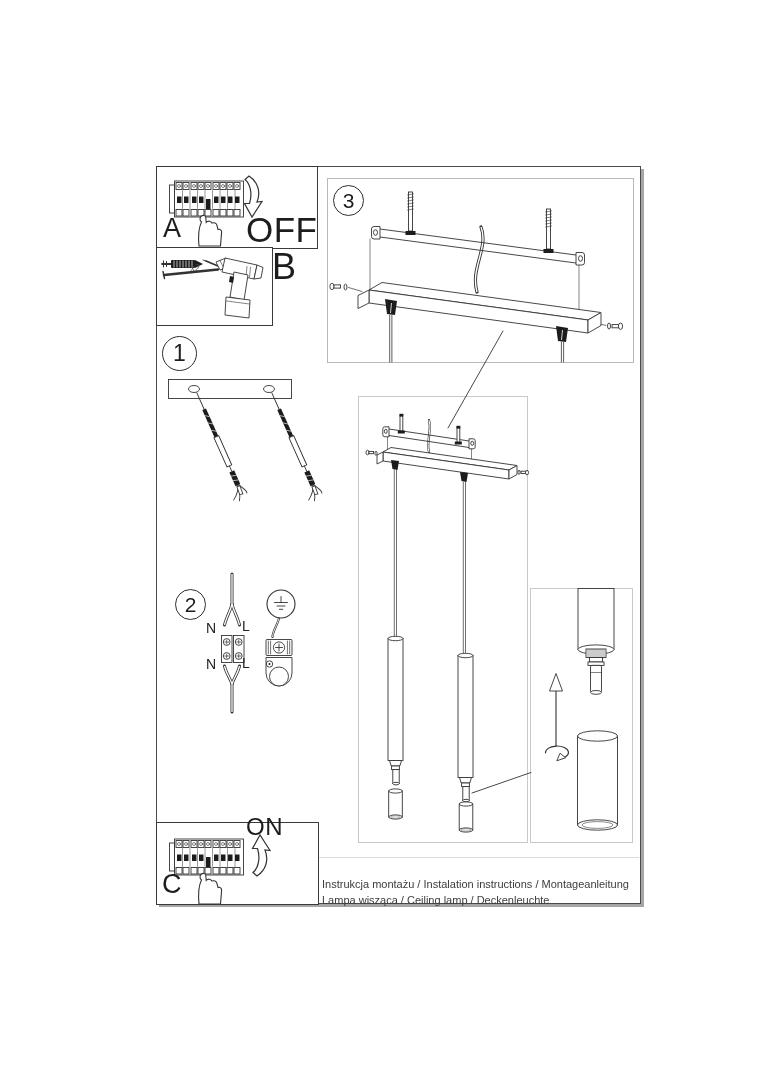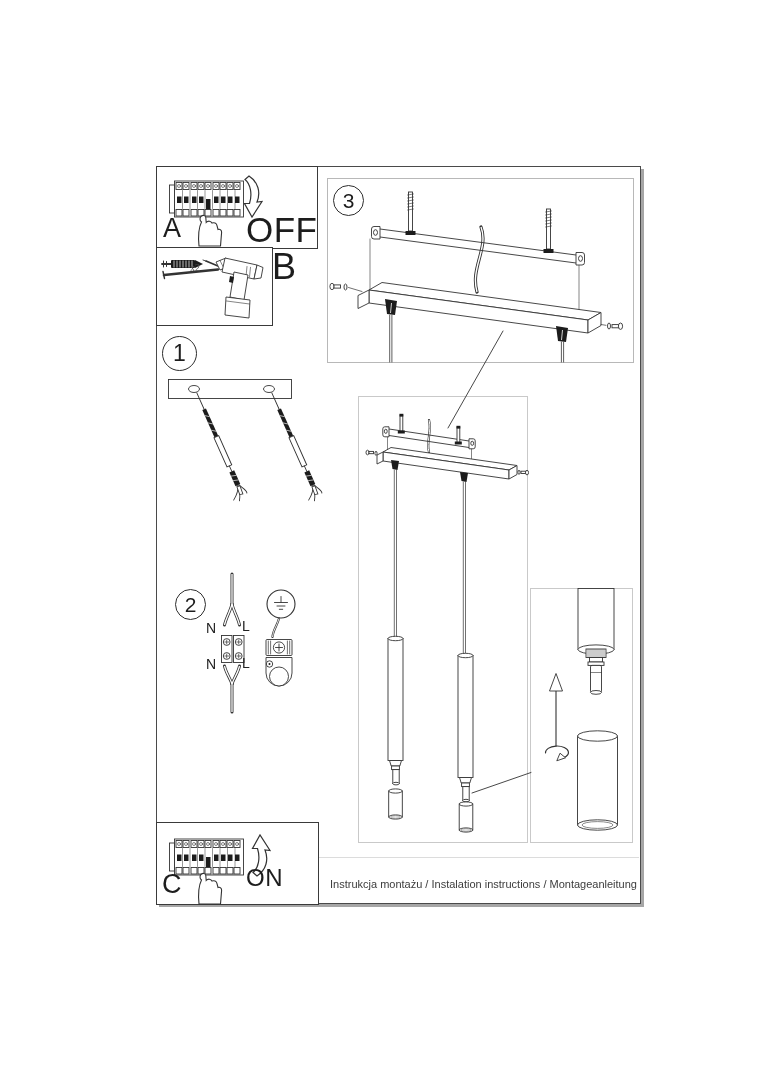--- a/index.html
+++ b/index.html
@@ -485,18 +485,19 @@
     </g>
     <path class="wh" style="stroke-width:1.1" d="M31,74 C30,64 30.5,56 33.5,50 C31.5,48.5 31.5,45.5 33.5,44 C35,42.8 37.5,43.2 37.8,45.5 L38.2,50.5 C40,48.5 43,48.8 44,51 C46,50.2 48.6,51.2 49,53.6 L50,57.5 C52,56.8 53.8,58.2 53.6,60.5 L52.5,74 Z"></path>
   </svg>
 
   <svg class="abs" style="left:248px;top:832px;" width="24" height="46" viewBox="0 0 24 46">
     <g transform="translate(0,46) scale(1,-1)">
       <path class="wh" style="stroke-width:1.2" d="M9,2 C18,8 21,18 17,28 L22,27.5 L12,43 L4.5,29.5 L9.5,29.5 C12.5,20 10.5,10 5,5.5 Z"></path>
     </g>
   </svg>
 
-  <div class="abs biglabel" style="left:246px;top:866px;font-size:24px;letter-spacing:.5px;">ON</div>
+  <div class="abs biglabel" style="left:246px;top:815px;font-size:24px;letter-spacing:.5px;">ON</div>
   <div class="abs biglabel" style="left:162px;top:871px;font-size:27px;">C</div>
 
-  <div class="abs small" style="left:322px;top:877px;margin-left:8px;">Instrukcja montażu / Instalation instructions / Montageanleitung</div>
+  <div class="abs small" style="left:322px;top:877px;">Instrukcja montażu / Instalation instructions / Montageanleitung</div>
+  <div class="abs small" style="left:322px;top:893px;">Lampa wisząca / Ceiling lamp / Deckenleuchte</div>
 
 </div>
 
 </body></html>

